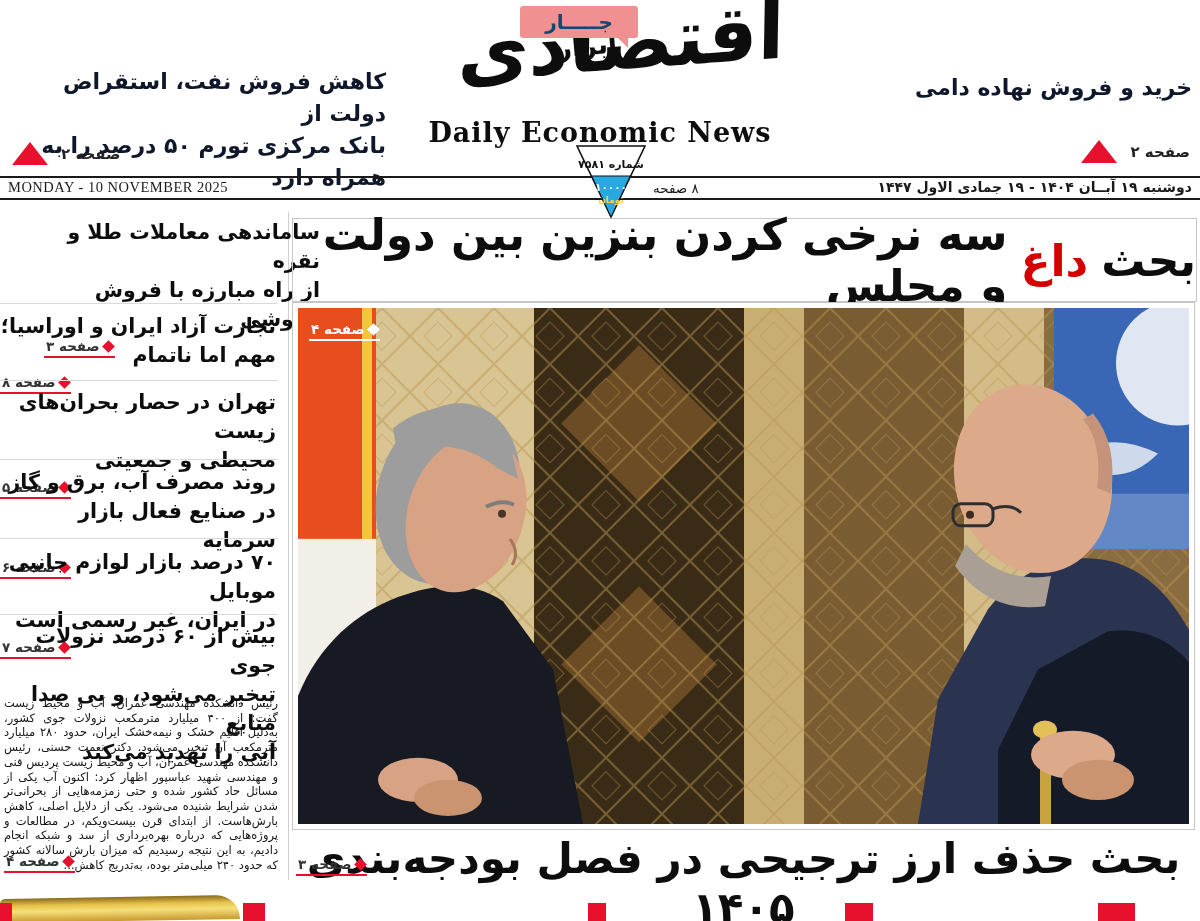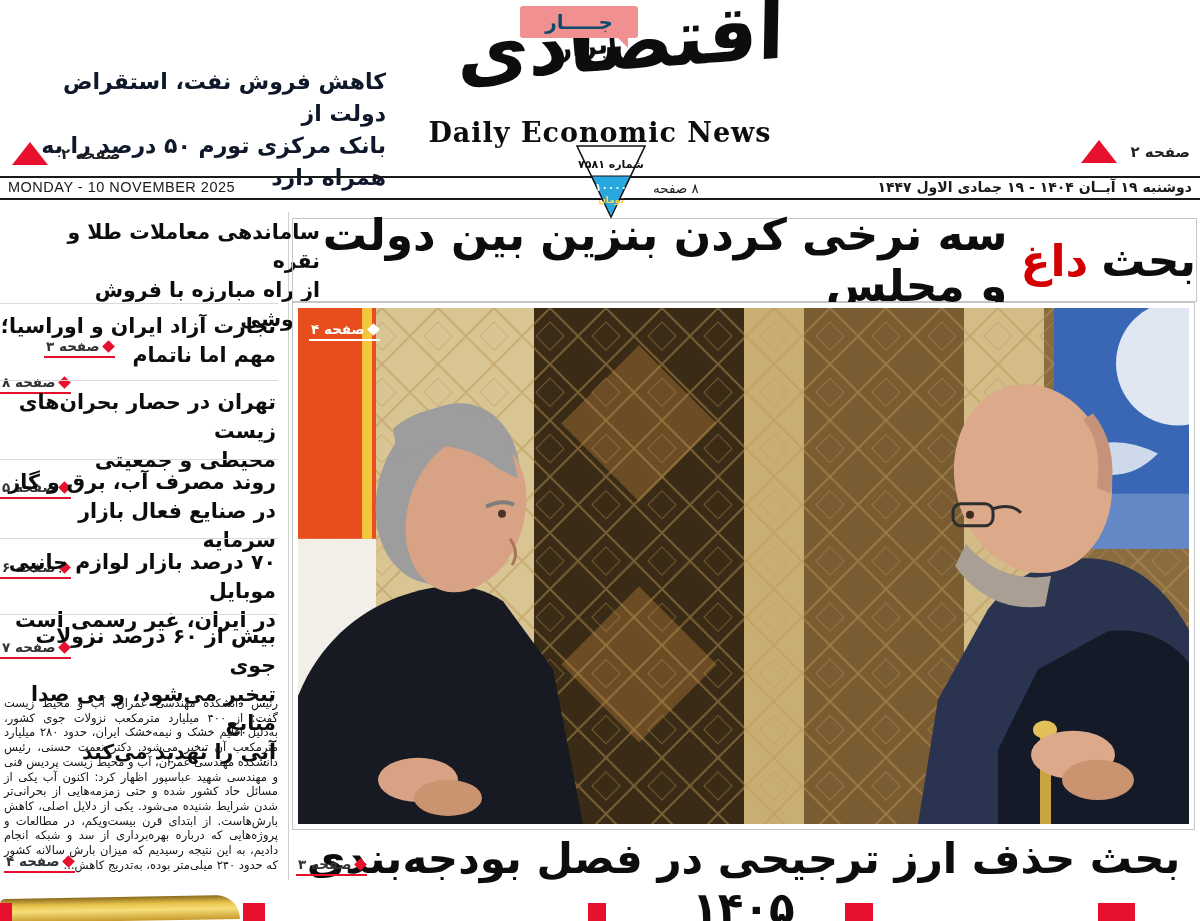--- a/index.html
+++ b/index.html
@@ -24,21 +24,21 @@
      font-size:22px;line-height:32px;color:#0f172a;}
   .story-tl{left:8px;top:66px;width:378px;}
   .story-tr{right:8px;top:72px;width:380px;}
   .top-marker{position:absolute;display:flex;align-items:center;gap:13px;
      font-size:15px;font-weight:bold;color:#222;}
   .tri{width:0;height:0;border-left:18px solid transparent;border-right:18px solid transparent;
      border-bottom:23px solid #e8112d;}
   
   .dateline{position:absolute;left:0;right:0;top:176px;height:20px;
      border-top:2px solid #1a1a1a;border-bottom:2px solid #1a1a1a;}
-  .date-en{position:absolute;left:8px;top:1px;font-family:Liberation Sans, sans-serif;
+  .date-en{position:absolute;left:8px;top:1px;font-family:Liberation Serif, serif;
      font-size:14.5px;letter-spacing:.5px;color:#1a1a1a;}
   .date-fa{position:absolute;right:8px;top:1px;direction:rtl;font-size:14px;font-weight:bold;color:#1a1a1a;}
   .pages-lbl{position:absolute;left:653px;top:2px;direction:rtl;font-size:13.5px;color:#1a1a1a;}
   .tri-logo{position:absolute;left:576px;top:145px;z-index:5;}
   
   .sidebar{position:absolute;left:0;top:210px;width:288px;height:670px;}
   .vsep{position:absolute;left:288px;top:212px;width:1px;height:668px;background:#cfcfcf;}
   .side-item{position:absolute;left:0;width:282px;}
   .side-title{direction:rtl;text-align:right;padding-right:6px;font-size:20.5px;font-weight:bold;
      line-height:29px;color:#0d0d0d;}
@@ -87,21 +87,21 @@
   <div class="story story-tl">
     <span>کاهش فروش نفت، استقراض دولت از</span><br>
     <span>بانک مرکزی تورم ۵۰ درصد را به همراه دارد</span>
   </div>
   <div class="top-marker" style="left:12px;top:142px;">
     <span class="tri"></span>
     <span>صفحه ۲</span>
   </div>
 
   <div class="story story-tr">
-    <br>
+    <span>خرید و فروش نهاده دامی</span><br>
   </div>
   <div class="top-marker" style="right:10px;top:140px;flex-direction:row;">
     <span class="tri"></span>
     <span>صفحه ۲</span>
   </div>
 
   <div class="dateline">
     <span class="date-en">MONDAY - 10 NOVEMBER 2025</span>
     <span class="pages-lbl">۸ صفحه</span>
     <span class="date-fa">دوشنبه ۱۹ آبــان ۱۴۰۴ - ۱۹ جمادی الاول ۱۴۴۷</span>

